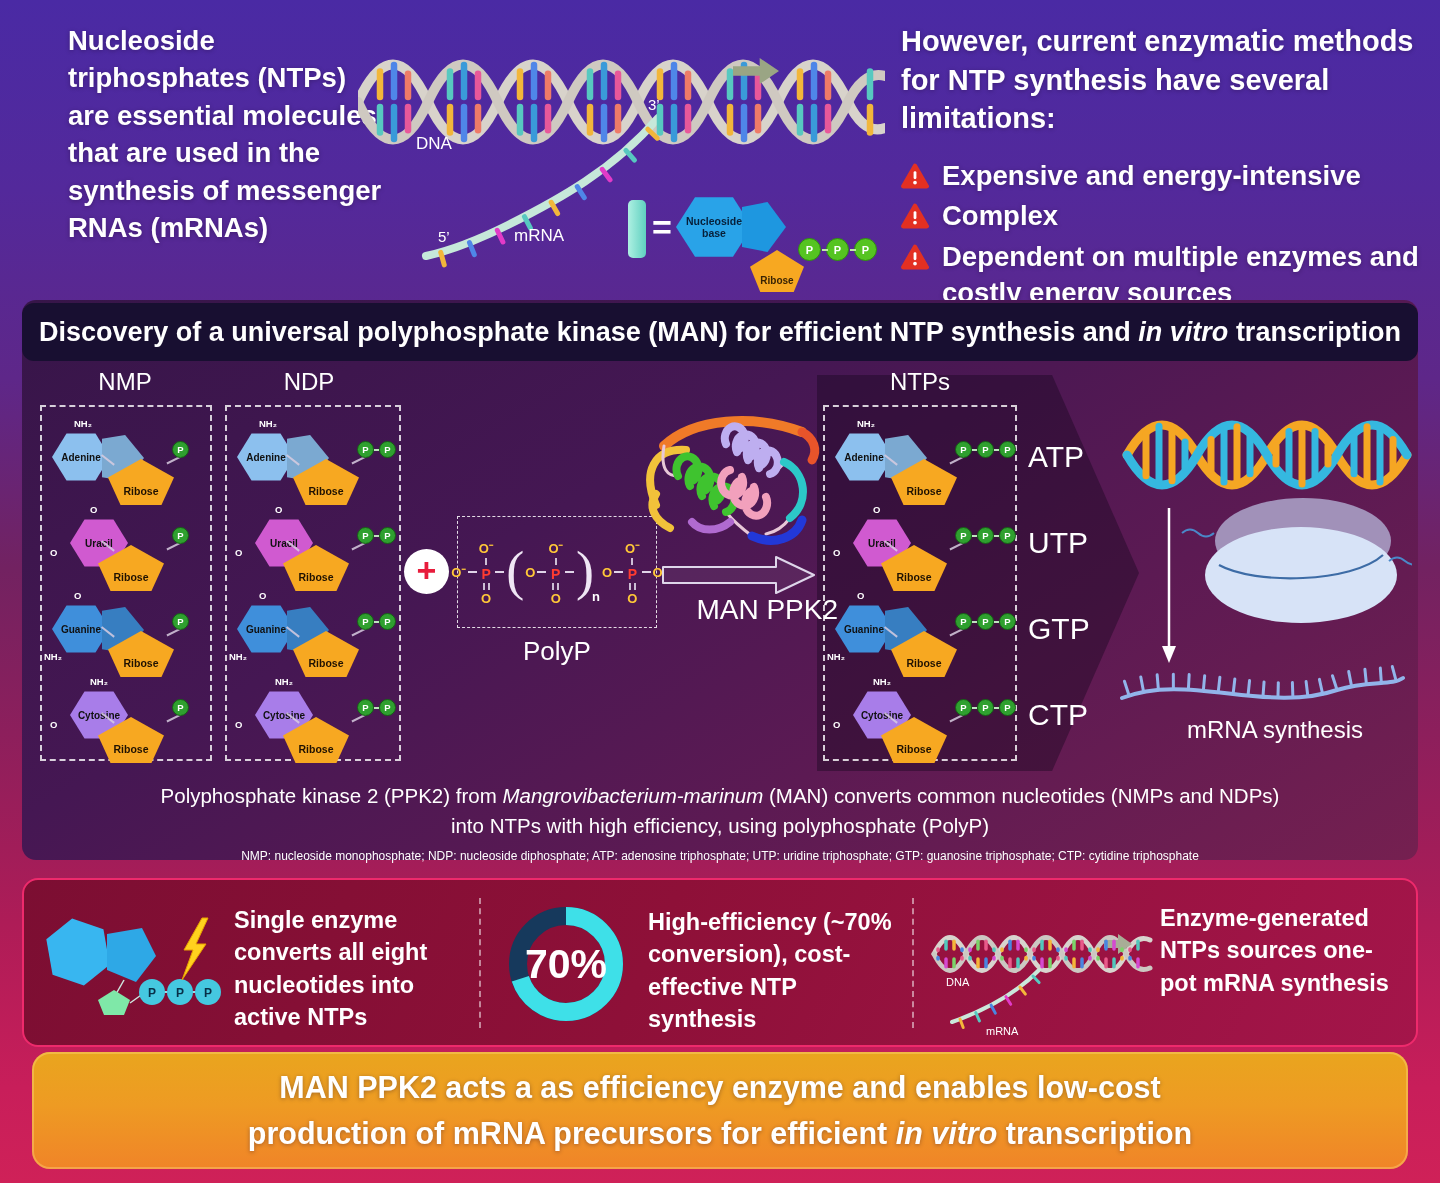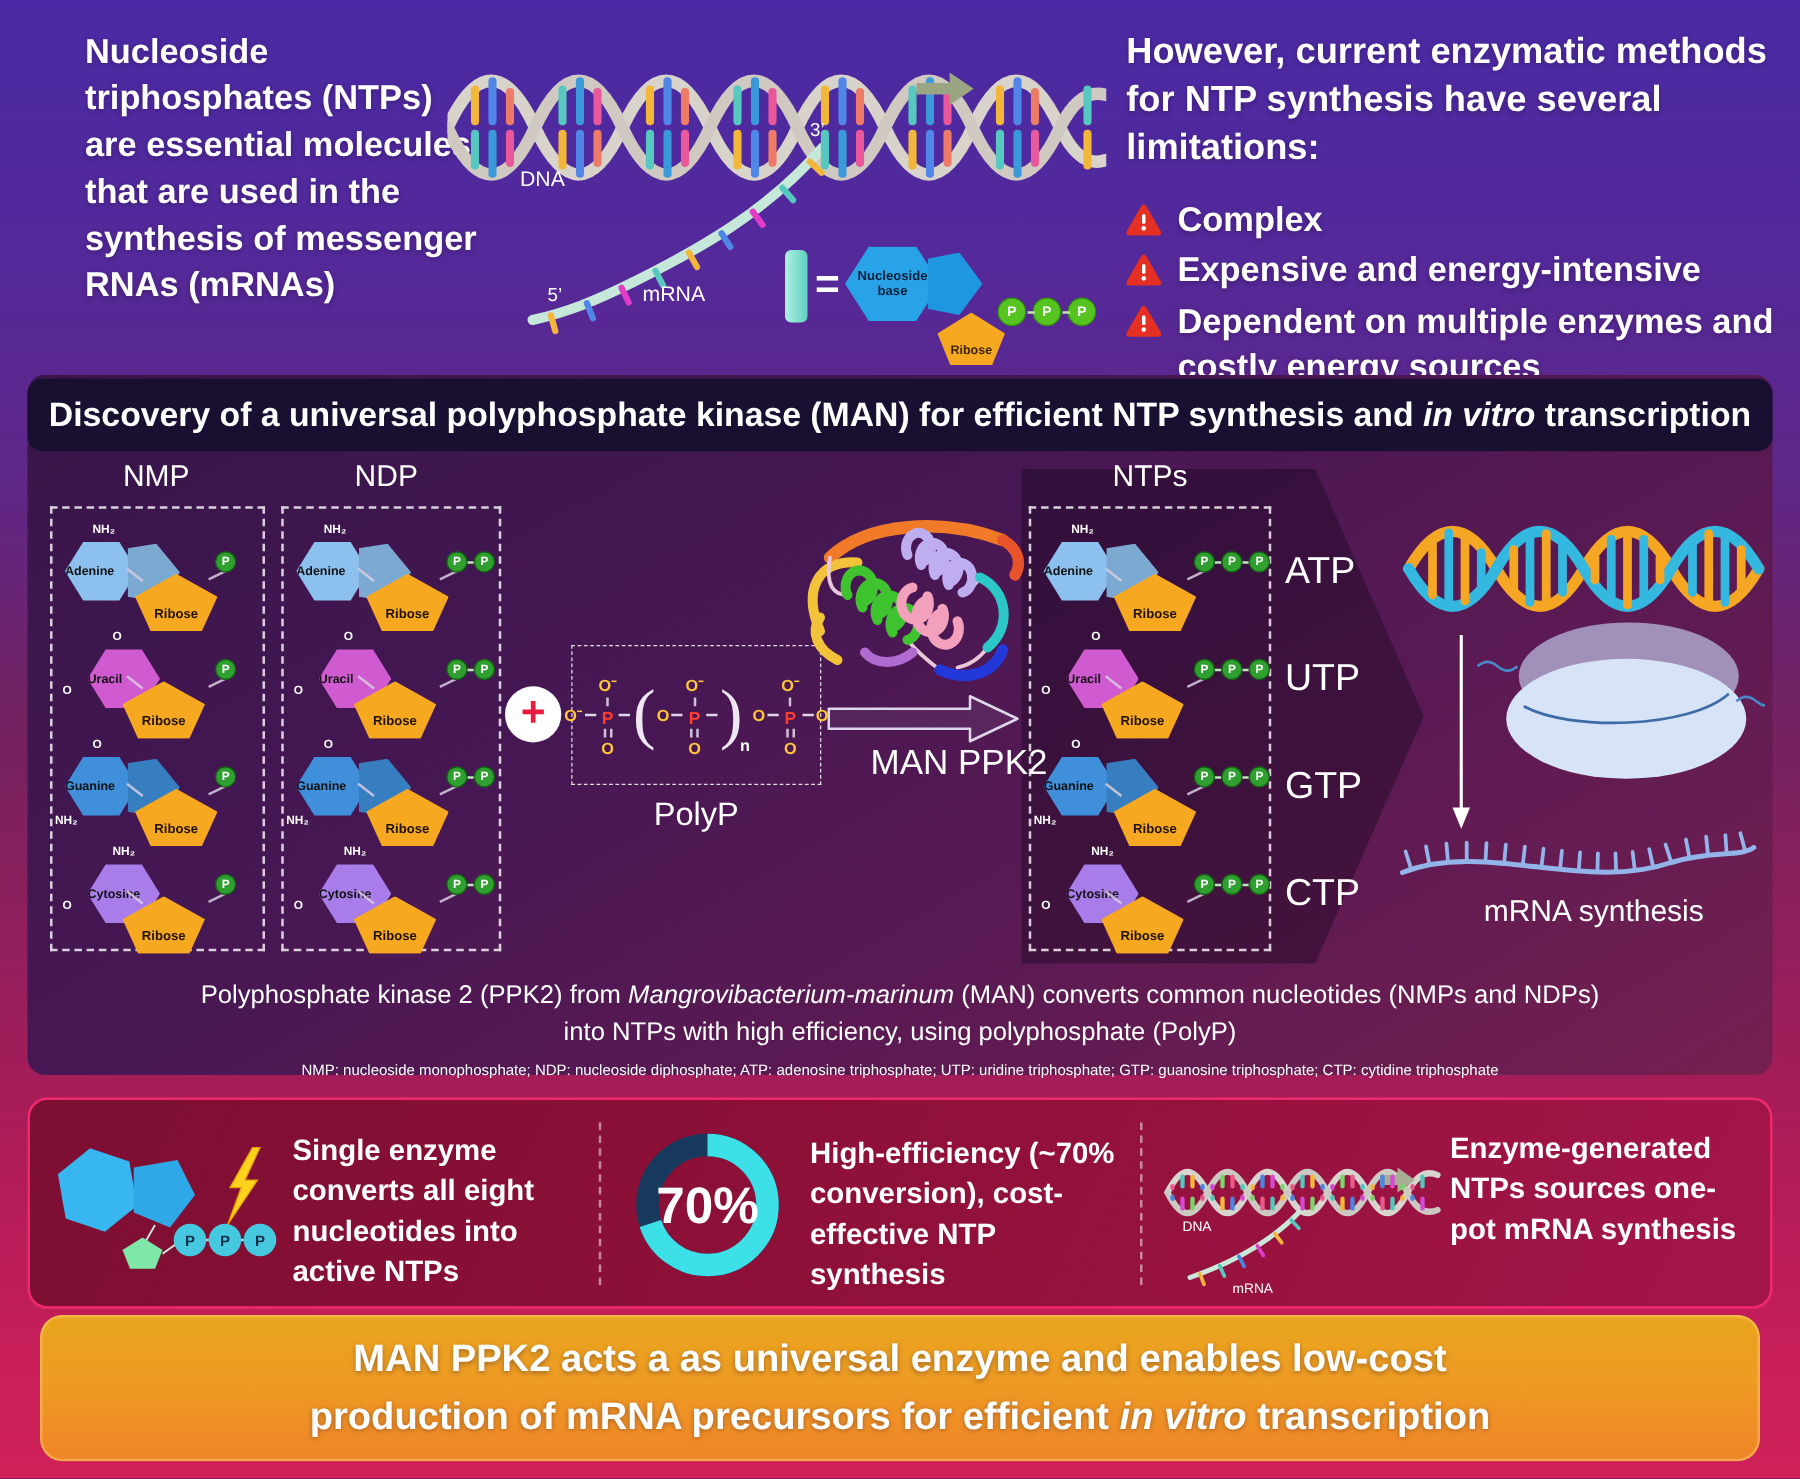--- a/index.html
+++ b/index.html
@@ -52,21 +52,21 @@
   .col-h{position:absolute;color:#fff;font-size:24px;text-align:center;width:110px;}
   #h-nmp{left:48px;top:68px;}#h-ndp{left:232px;top:68px;}#h-ntps{left:843px;top:68px;}
   .chevron{position:absolute;left:795px;top:75px;width:322px;height:396px;background:rgba(23,7,31,.42);
     clip-path:polygon(0 0,73% 0,100% 50%,73% 100%,0 100%);}
   .mol-box{position:absolute;top:105px;width:172px;height:356px;border:2px dashed rgba(255,255,255,.8);box-sizing:border-box;}
   #box-nmp{left:18px}#box-ndp{left:203px;width:176px}#box-ntps{left:801px;width:194px;}
 
   .molecule{position:absolute;left:2px;width:188px;height:84px;}
   .mol-hex{position:absolute;left:8px;top:14px;width:58px;height:52px;
     clip-path:polygon(25% 5%,75% 5%,100% 50%,75% 95%,25% 95%,0 50%);
-    display:flex;align-items:center;}
+    display:flex;align-items:center;justify-content:center;}
   .mol-hex span{font-size:10px;font-weight:600;color:#111;}
   .pyrimidine .mol-hex{left:26px;}
   .mol-pent{position:absolute;left:58px;top:18px;width:42px;height:46px;
     clip-path:polygon(0 8%,55% 0,100% 50%,55% 100%,0 92%);}
   .mol-top-label,.mol-side-label{position:absolute;color:#fff;font-size:9.5px;font-weight:700;}
   .purine .mol-top-label{left:30px;top:1px;}
   .pyrimidine .mol-top-label{left:46px;top:1px;}
   .mol-side-label.mid{left:6px;top:44px;}
   .mol-side-label.low{left:0px;top:62px;}
   .mol-ribose{position:absolute;left:64px;top:42px;width:66px;height:46px;background:#f7a821;
@@ -221,29 +221,29 @@
   </div>
 
   <div class="limitations">
     <div class="limit-title t-shadow">However, current enzymatic methods for NTP synthesis have several limitations:</div>
     <div class="limit-item">
       <svg class="warn" width="28" height="26" viewBox="0 0 26 24">
           <polygon points="13,2.5 24,21.5 2,21.5" fill="#e33022" stroke="#e33022" stroke-width="4" stroke-linejoin="round"></polygon>
           <rect x="11.7" y="7.5" width="2.6" height="7.5" rx="1.3" fill="#fff"></rect>
           <circle cx="13" cy="18.2" r="1.7" fill="#fff"></circle>
         </svg>
-      <span class="t-shadow">Complex</span>
+      <span class="t-shadow">Expensive and energy-intensive</span>
     </div>
     <div class="limit-item">
       <svg class="warn" width="28" height="26" viewBox="0 0 26 24">
           <polygon points="13,2.5 24,21.5 2,21.5" fill="#e33022" stroke="#e33022" stroke-width="4" stroke-linejoin="round"></polygon>
           <rect x="11.7" y="7.5" width="2.6" height="7.5" rx="1.3" fill="#fff"></rect>
           <circle cx="13" cy="18.2" r="1.7" fill="#fff"></circle>
         </svg>
-      <span class="t-shadow">Expensive and energy-intensive</span>
+      <span class="t-shadow">Complex</span>
     </div>
     <div class="limit-item">
       <svg class="warn" width="28" height="26" viewBox="0 0 26 24">
           <polygon points="13,2.5 24,21.5 2,21.5" fill="#e33022" stroke="#e33022" stroke-width="4" stroke-linejoin="round"></polygon>
           <rect x="11.7" y="7.5" width="2.6" height="7.5" rx="1.3" fill="#fff"></rect>
           <circle cx="13" cy="18.2" r="1.7" fill="#fff"></circle>
         </svg>
       <span class="t-shadow">Dependent on multiple enzymes and costly energy sources</span>
     </div>
   </div>
@@ -694,17 +694,17 @@
         <line x1="67.13103485107422" y1="89.19186401367188" x2="71.31530092220342" y2="97.16004557824462" stroke="#4a86e0" stroke-width="3" stroke-linecap="round"></line>
         <line x1="51.7778205871582" y1="96.59973907470703" x2="55.427462665634565" y2="104.82653144470245" stroke="#57c8c0" stroke-width="3" stroke-linecap="round"></line>
         <line x1="36.005462646484375" y1="103.06995391845703" x2="39.20036437423793" y2="111.48378794047086" stroke="#f5b63a" stroke-width="3" stroke-linecap="round"></line>
       </svg>
     <div class="mini-lbl" id="mini-dna-lbl">DNA</div>
     <div class="mini-lbl" id="mini-mrna-lbl">mRNA</div>
     <div class="bp-text" id="bp3-text">Enzyme-generated NTPs sources one-pot mRNA synthesis</div>
   </div>
 
   <div class="banner t-shadow">
-    <div class="banner-line">MAN PPK2 acts a as universal enzyme and enables low-cost</div>
+    <div class="banner-line">MAN PPK2 acts a as efficiency enzyme and enables low-cost</div>
     <div class="banner-line"><span>production of mRNA precursors for efficient </span><span class="it">in vitro</span><span> transcription</span></div>
   </div>
 
 </div>
 
 </body></html>

